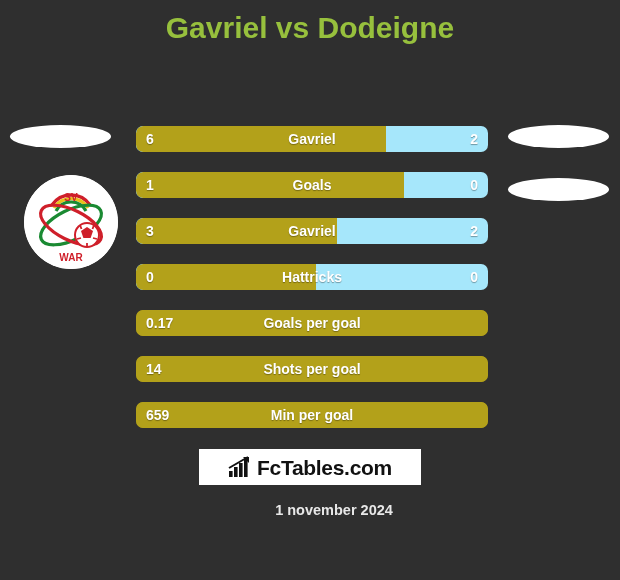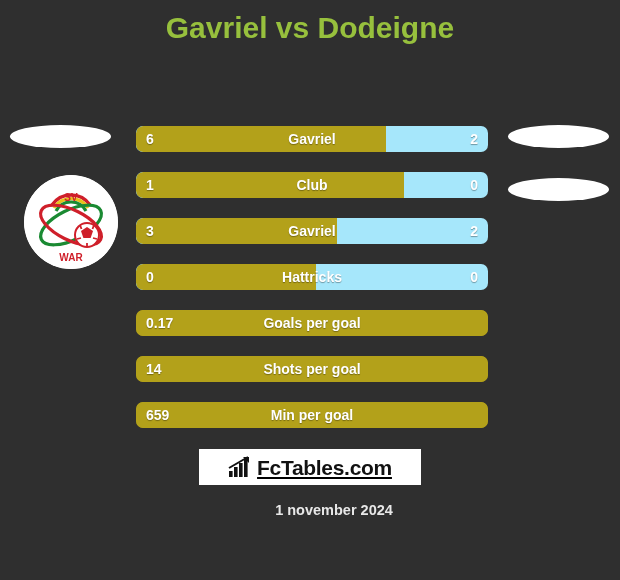--- a/index.html
+++ b/index.html
@@ -129,21 +129,20 @@
   .logo-box {
     position: absolute;
     left: 199px;
     top: 449px;
     width: 222px;
     height: 36px;
     background: #ffffff;
     display: flex;
     align-items: center;
     justify-content: center;
-    text-decoration: underline;
   }
   .logo-inner {
     display: flex;
     align-items: center;
     gap: 5px;
   }
   .logo-text {
     font-size: 21px;
     font-weight: bold;
     color: #111111;
@@ -202,21 +201,21 @@
   <div class="stats" id="stats">
       <div class="stat-row">
         <div class="bar-home" style="width: 71%;"></div>
         <span class="val val-home">6</span>
         <span class="stat-label">Gavriel</span>
         <span class="val val-away">2</span>
       </div>
       <div class="stat-row">
         <div class="bar-home" style="width: 76%;"></div>
         <span class="val val-home">1</span>
-        <span class="stat-label">Club</span>
+        <span class="stat-label">Goals</span>
         <span class="val val-away">0</span>
       </div>
       <div class="stat-row">
         <div class="bar-home" style="width: 57%;"></div>
         <span class="val val-home">3</span>
         <span class="stat-label">Gavriel</span>
         <span class="val val-away">2</span>
       </div>
       <div class="stat-row">
         <div class="bar-home" style="width: 51%;"></div>

